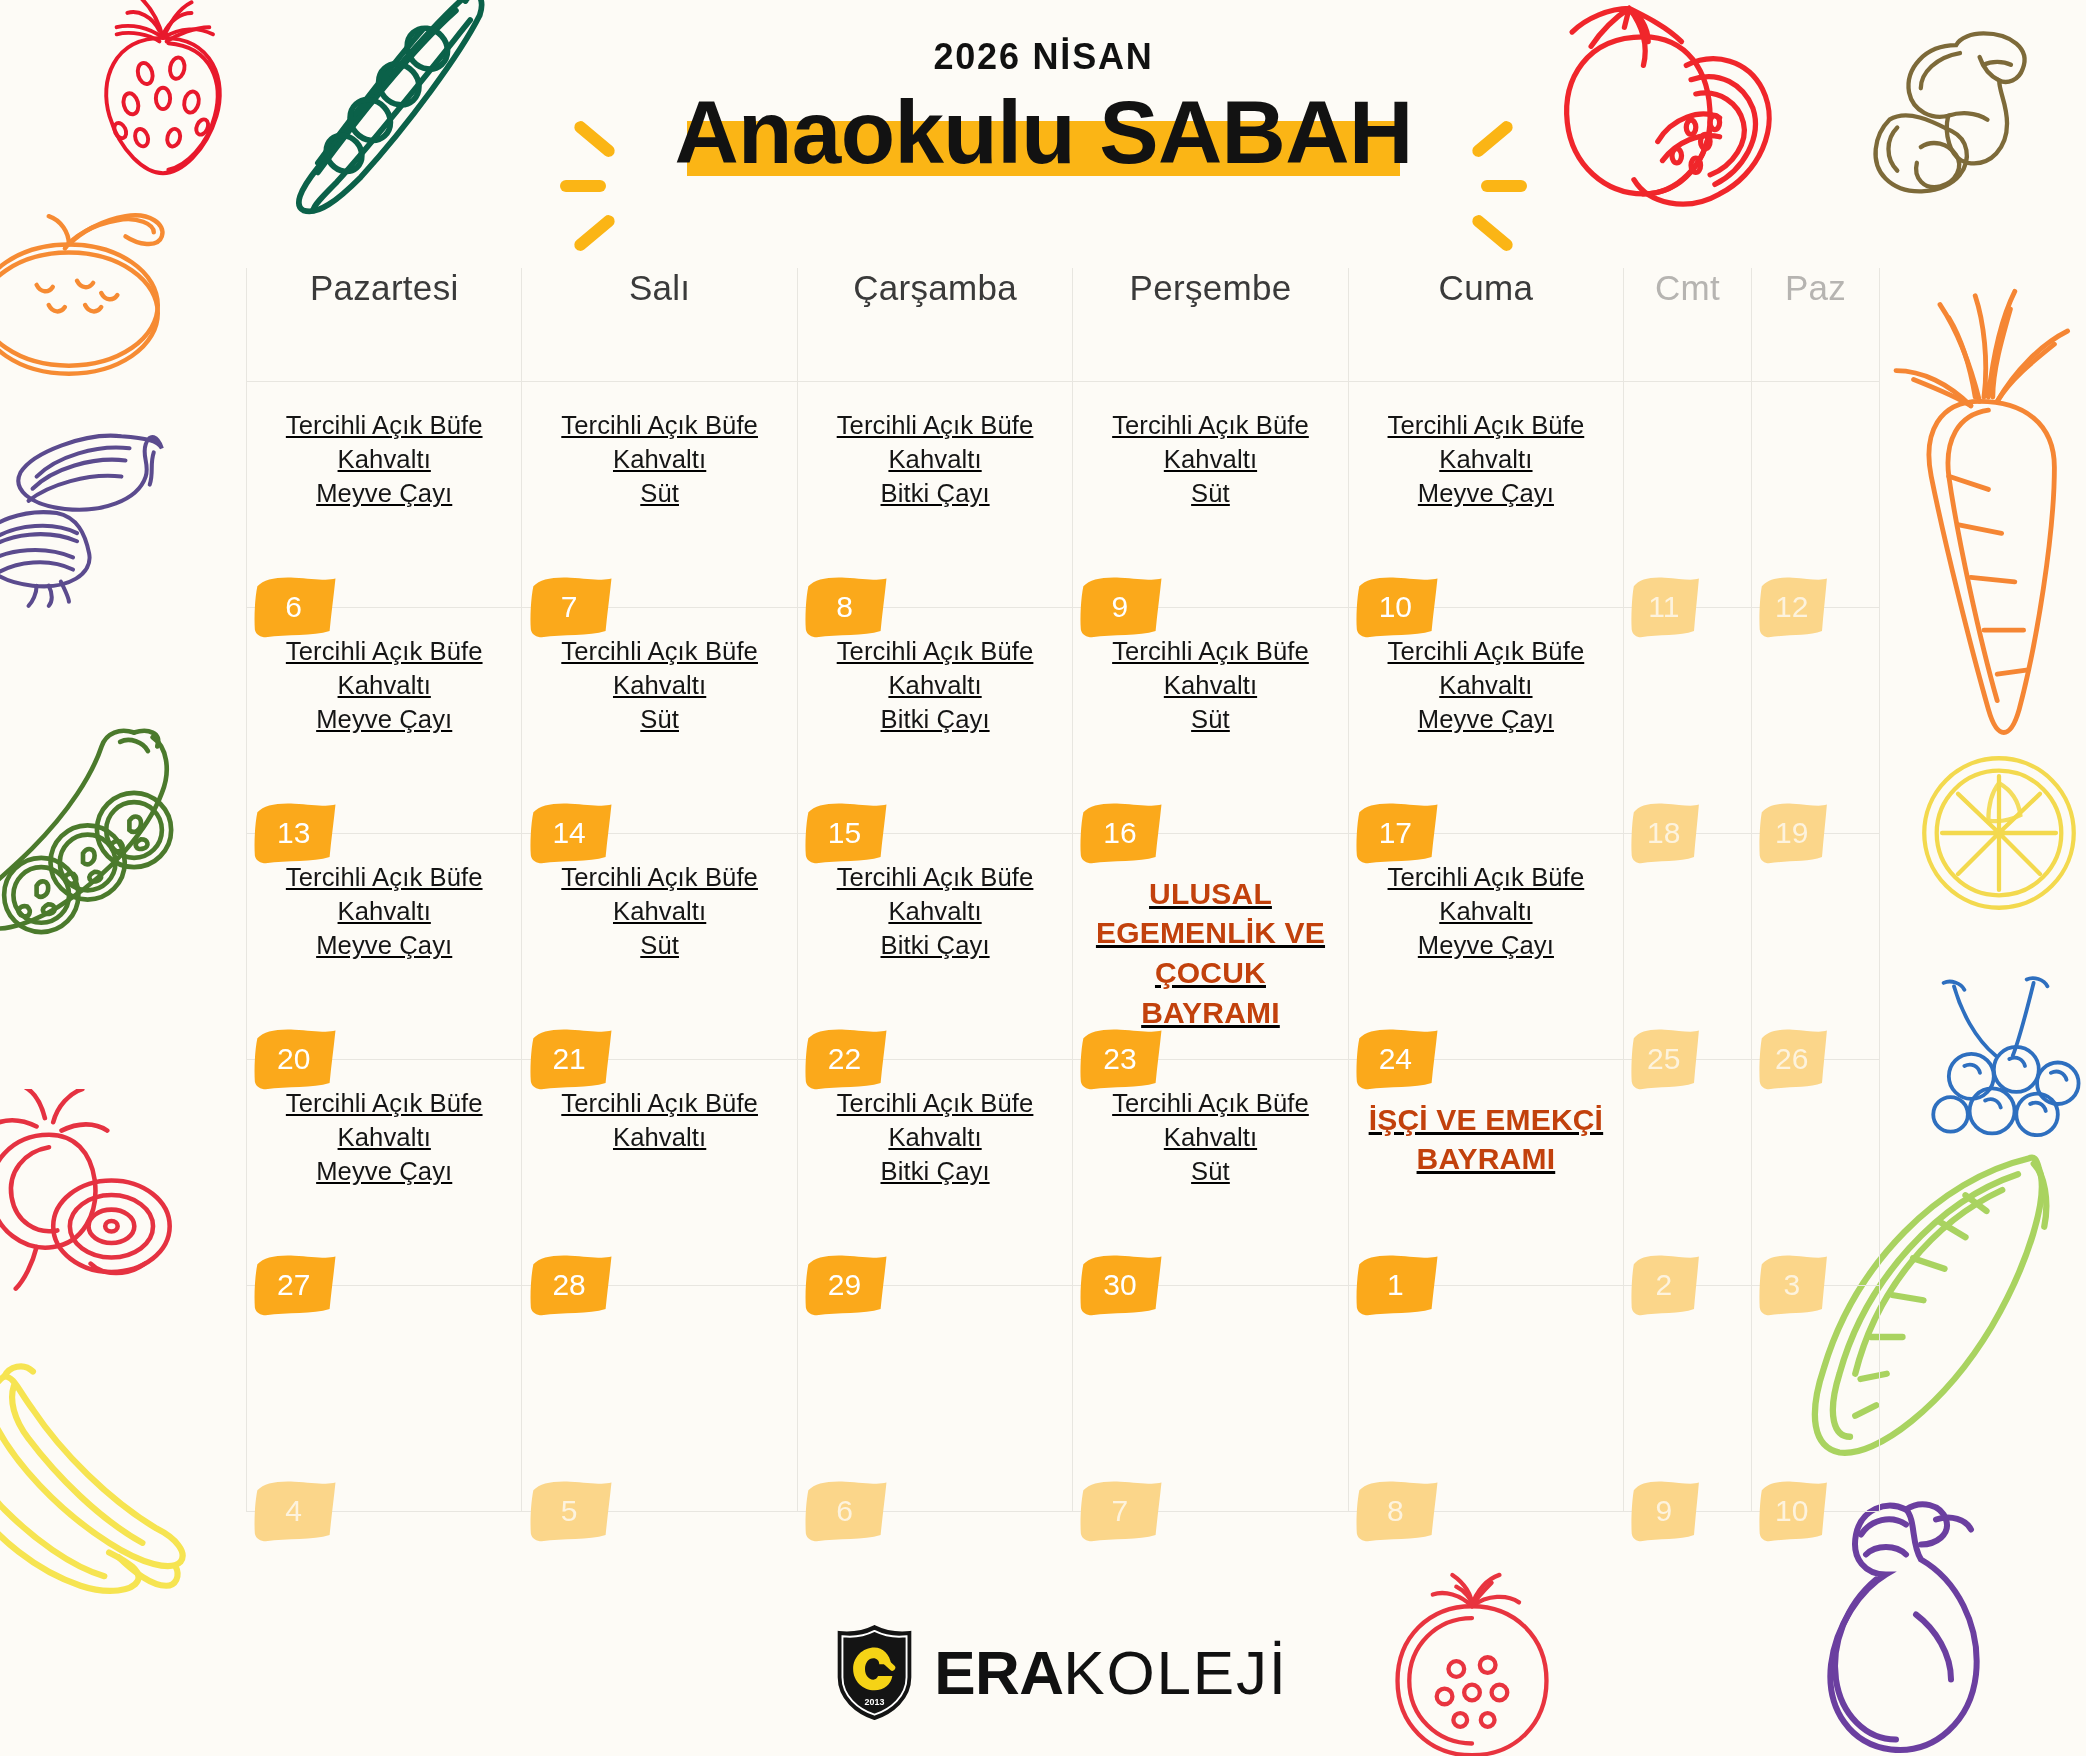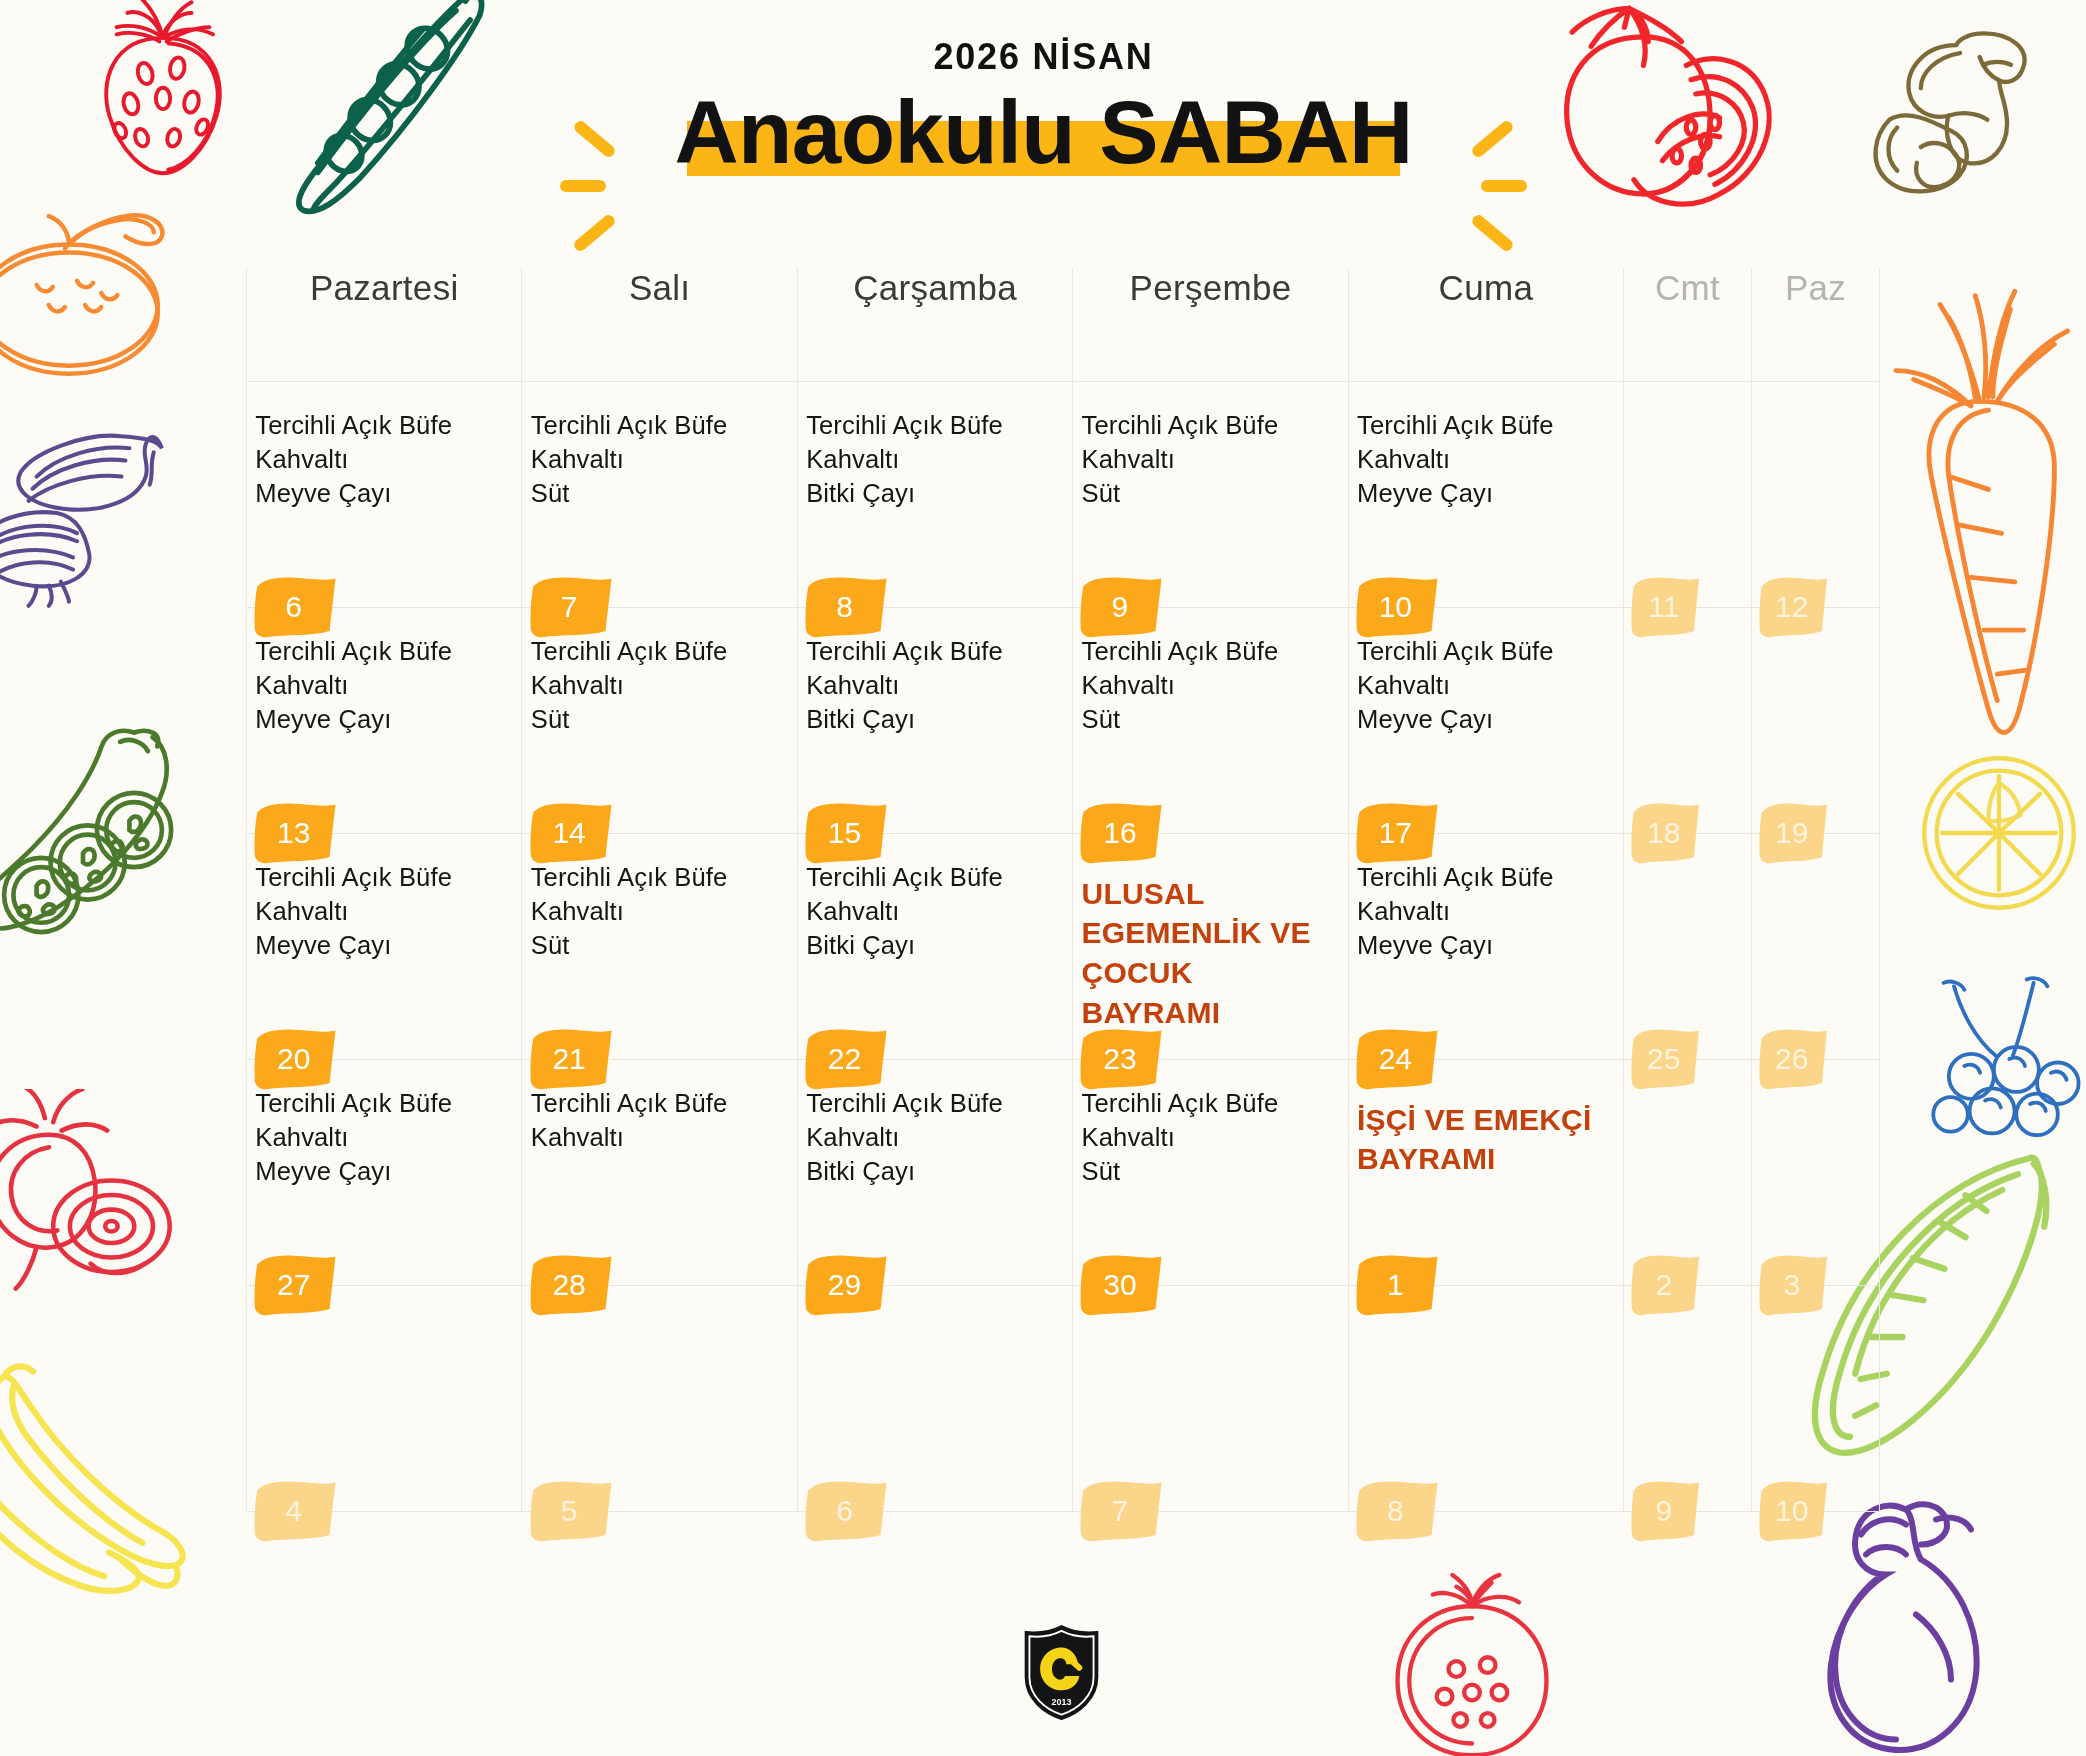--- a/index.html
+++ b/index.html
@@ -128,20 +128,22 @@
   .dayname.weekend { color: #B6B4B1; }
 
   tbody td {
     height: 226px;
     position: relative;
   }
   .cell-inner {
     position: relative;
     height: 100%;
     padding: 26px 8.3px 0 8.3px;
+    text-align: center;
+    text-decoration: underline;
   }
   .menu-line {
     font-size: 25.6px;
     line-height: 1.33;
     color: #151515;
     letter-spacing: 0.1px;
   }
   .holiday {
     font-size: 30px;
     font-weight: 700;
@@ -886,14 +888,17 @@
 </div>
 
 <div class="footer">
   <svg class="logo-shield" viewBox="0 0 66 80">
     <path d="M33 1 C23 6 12 7 3 6 L3 44 C3 62 18 74 33 79 C48 74 63 62 63 44 L63 6 C54 7 43 6 33 1Z" fill="#141414" stroke="#141414" stroke-width="2"></path>
     <path d="M33 5 C24 9.5 14 10.5 6 9.5 L6 44 C6 60 19.5 71 33 75.5 C46.5 71 60 60 60 44 L60 9.5 C52 10.5 42 9.5 33 5Z" fill="none" stroke="#FFFFFF" stroke-width="1.6"></path>
     <path d="M33 19 C23 19 15 27 15 37 C15 47 23 55 33 55 C41 55 47 50 48 43 L36 43 C35 45 34 46 32 46 C28 46 25 42 25 37 C25 32 28 28 32 28 C35 28 37 30 37 33 L47 33 C46 25 40 19 33 19Z" fill="#F5D316"></path>
     <path d="M36 25 L48 36" stroke="#F5D316" stroke-width="5" stroke-linecap="round" fill="none"></path>
     <text x="33" y="67" font-family="'Liberation Sans',sans-serif" font-size="7.5" font-weight="700" fill="#FFFFFF" text-anchor="middle" id="logo-year">2013</text>
   </svg>
+  <div class="logo-text">
+    <span class="era">ERA</span><span class="koleji">KOLEJİ</span>
+  </div>
 </div>
 
 
 </body></html>

